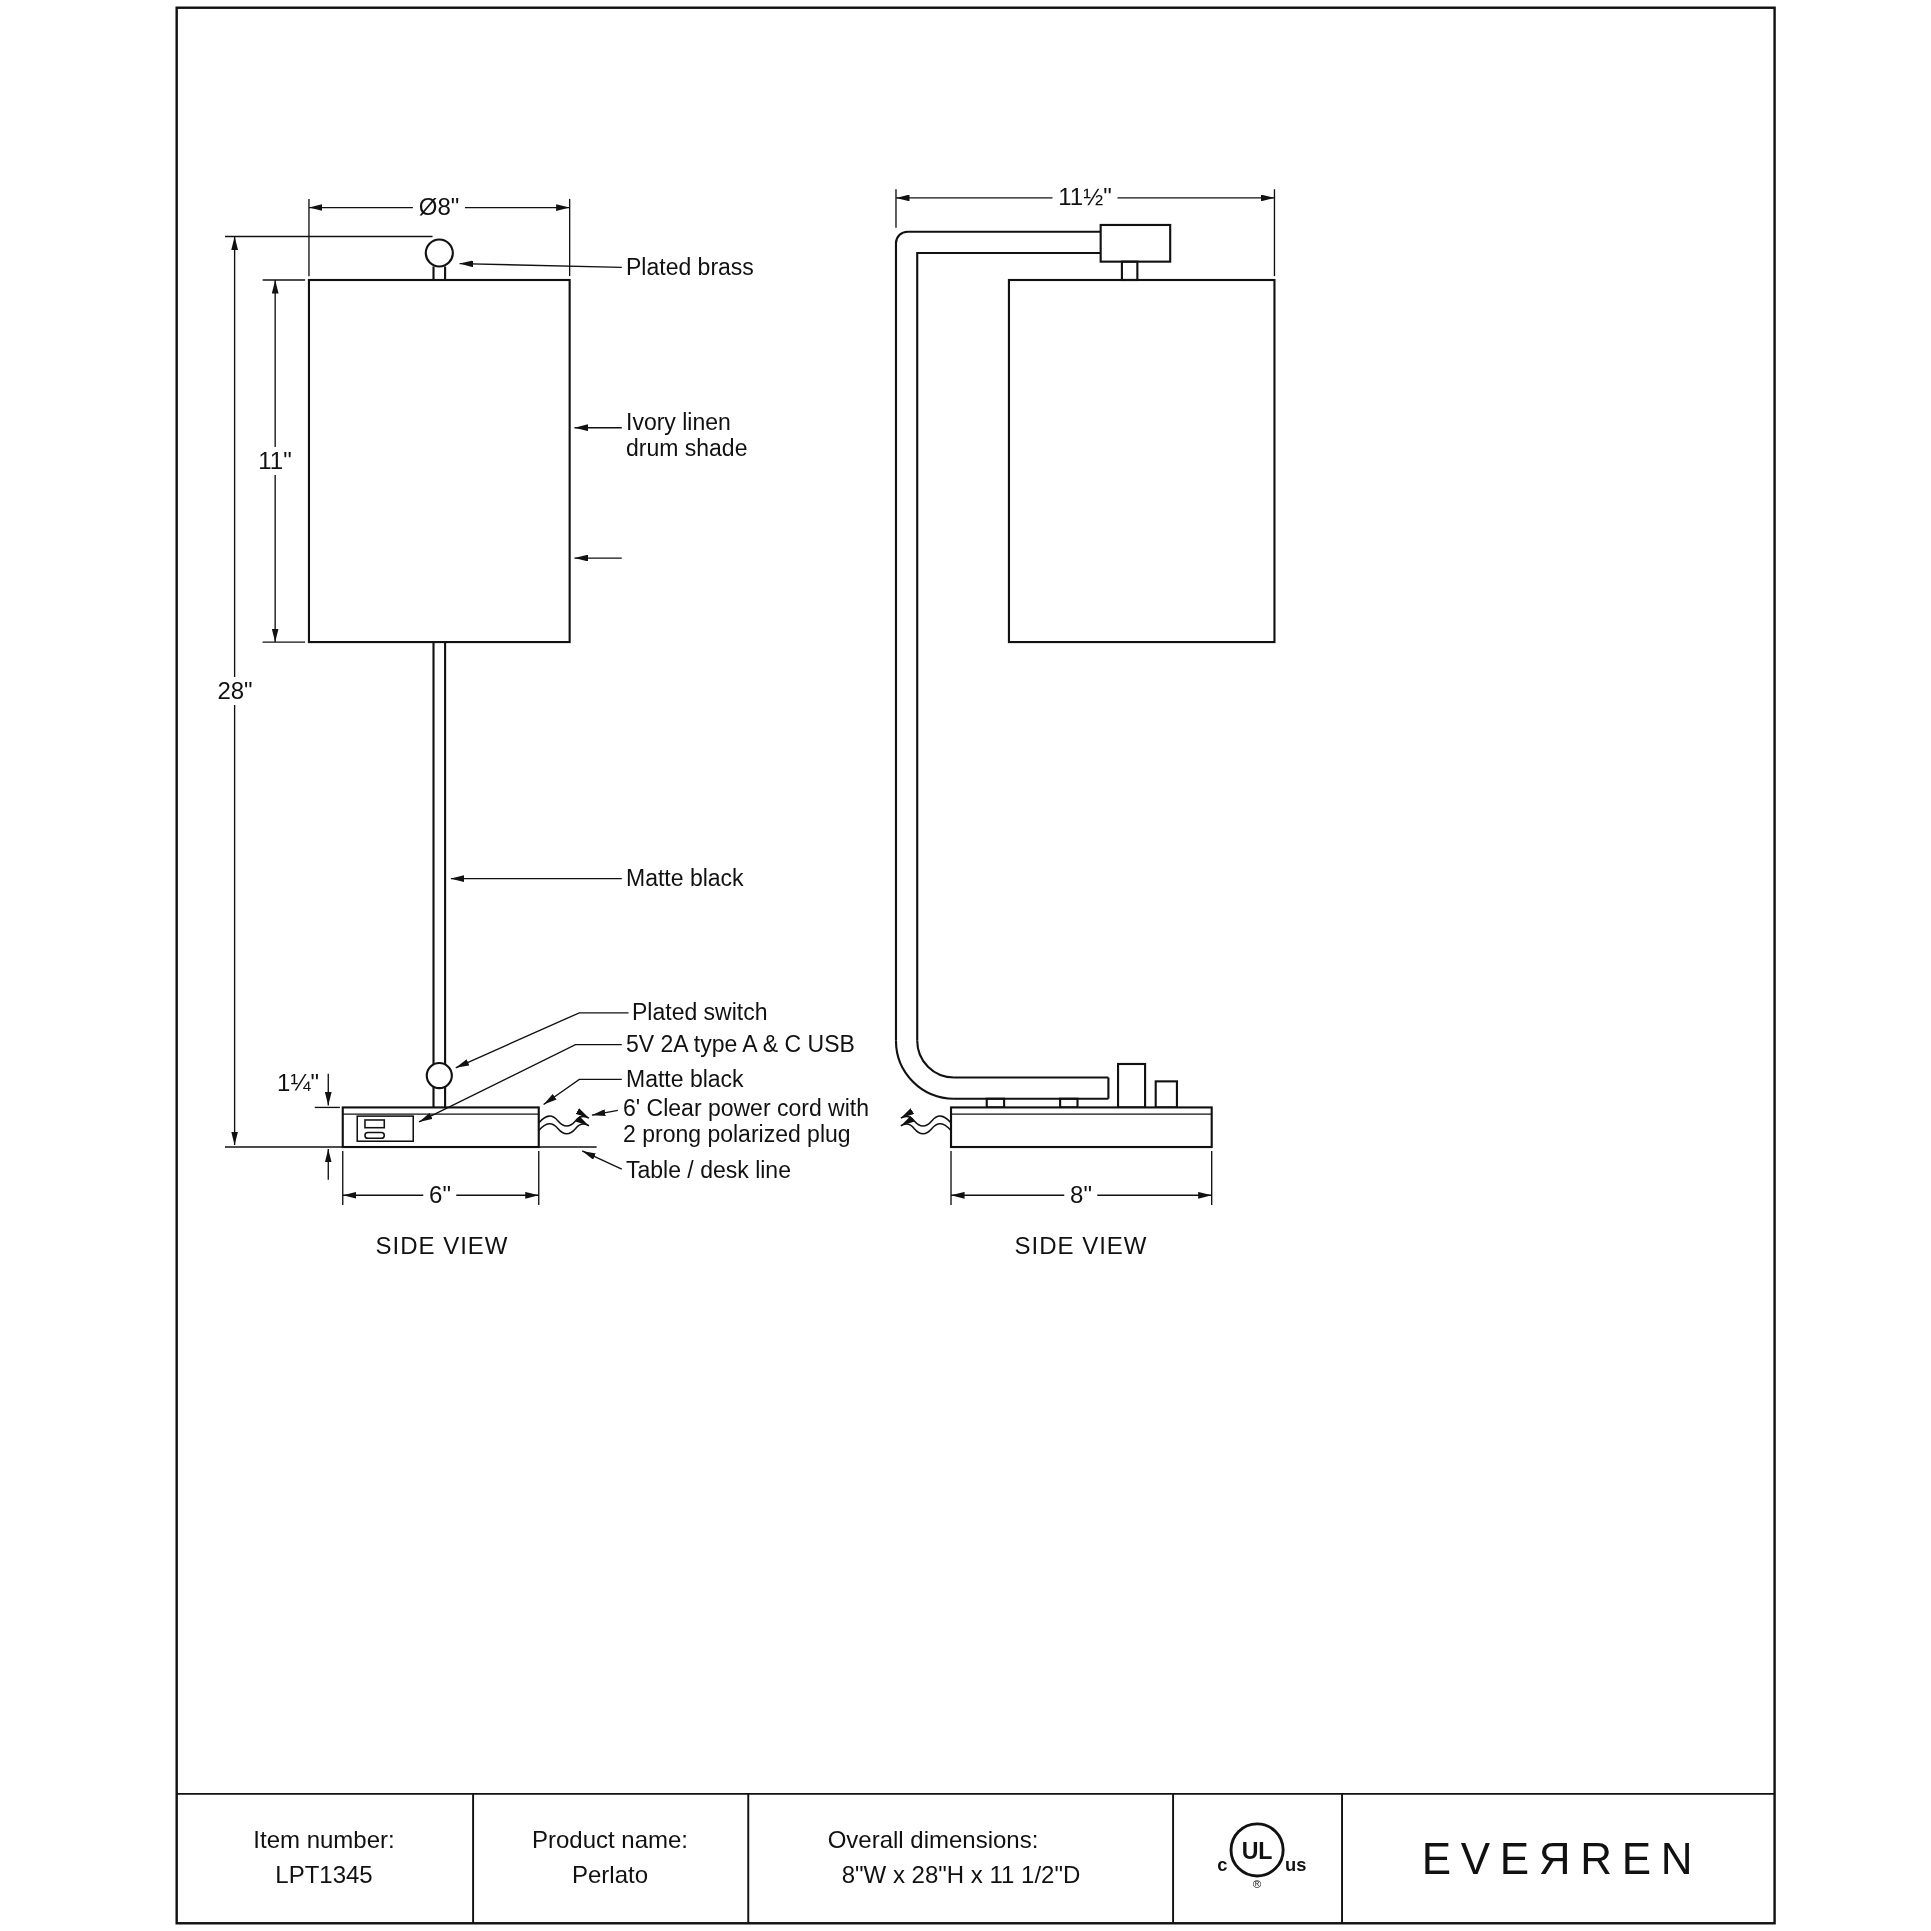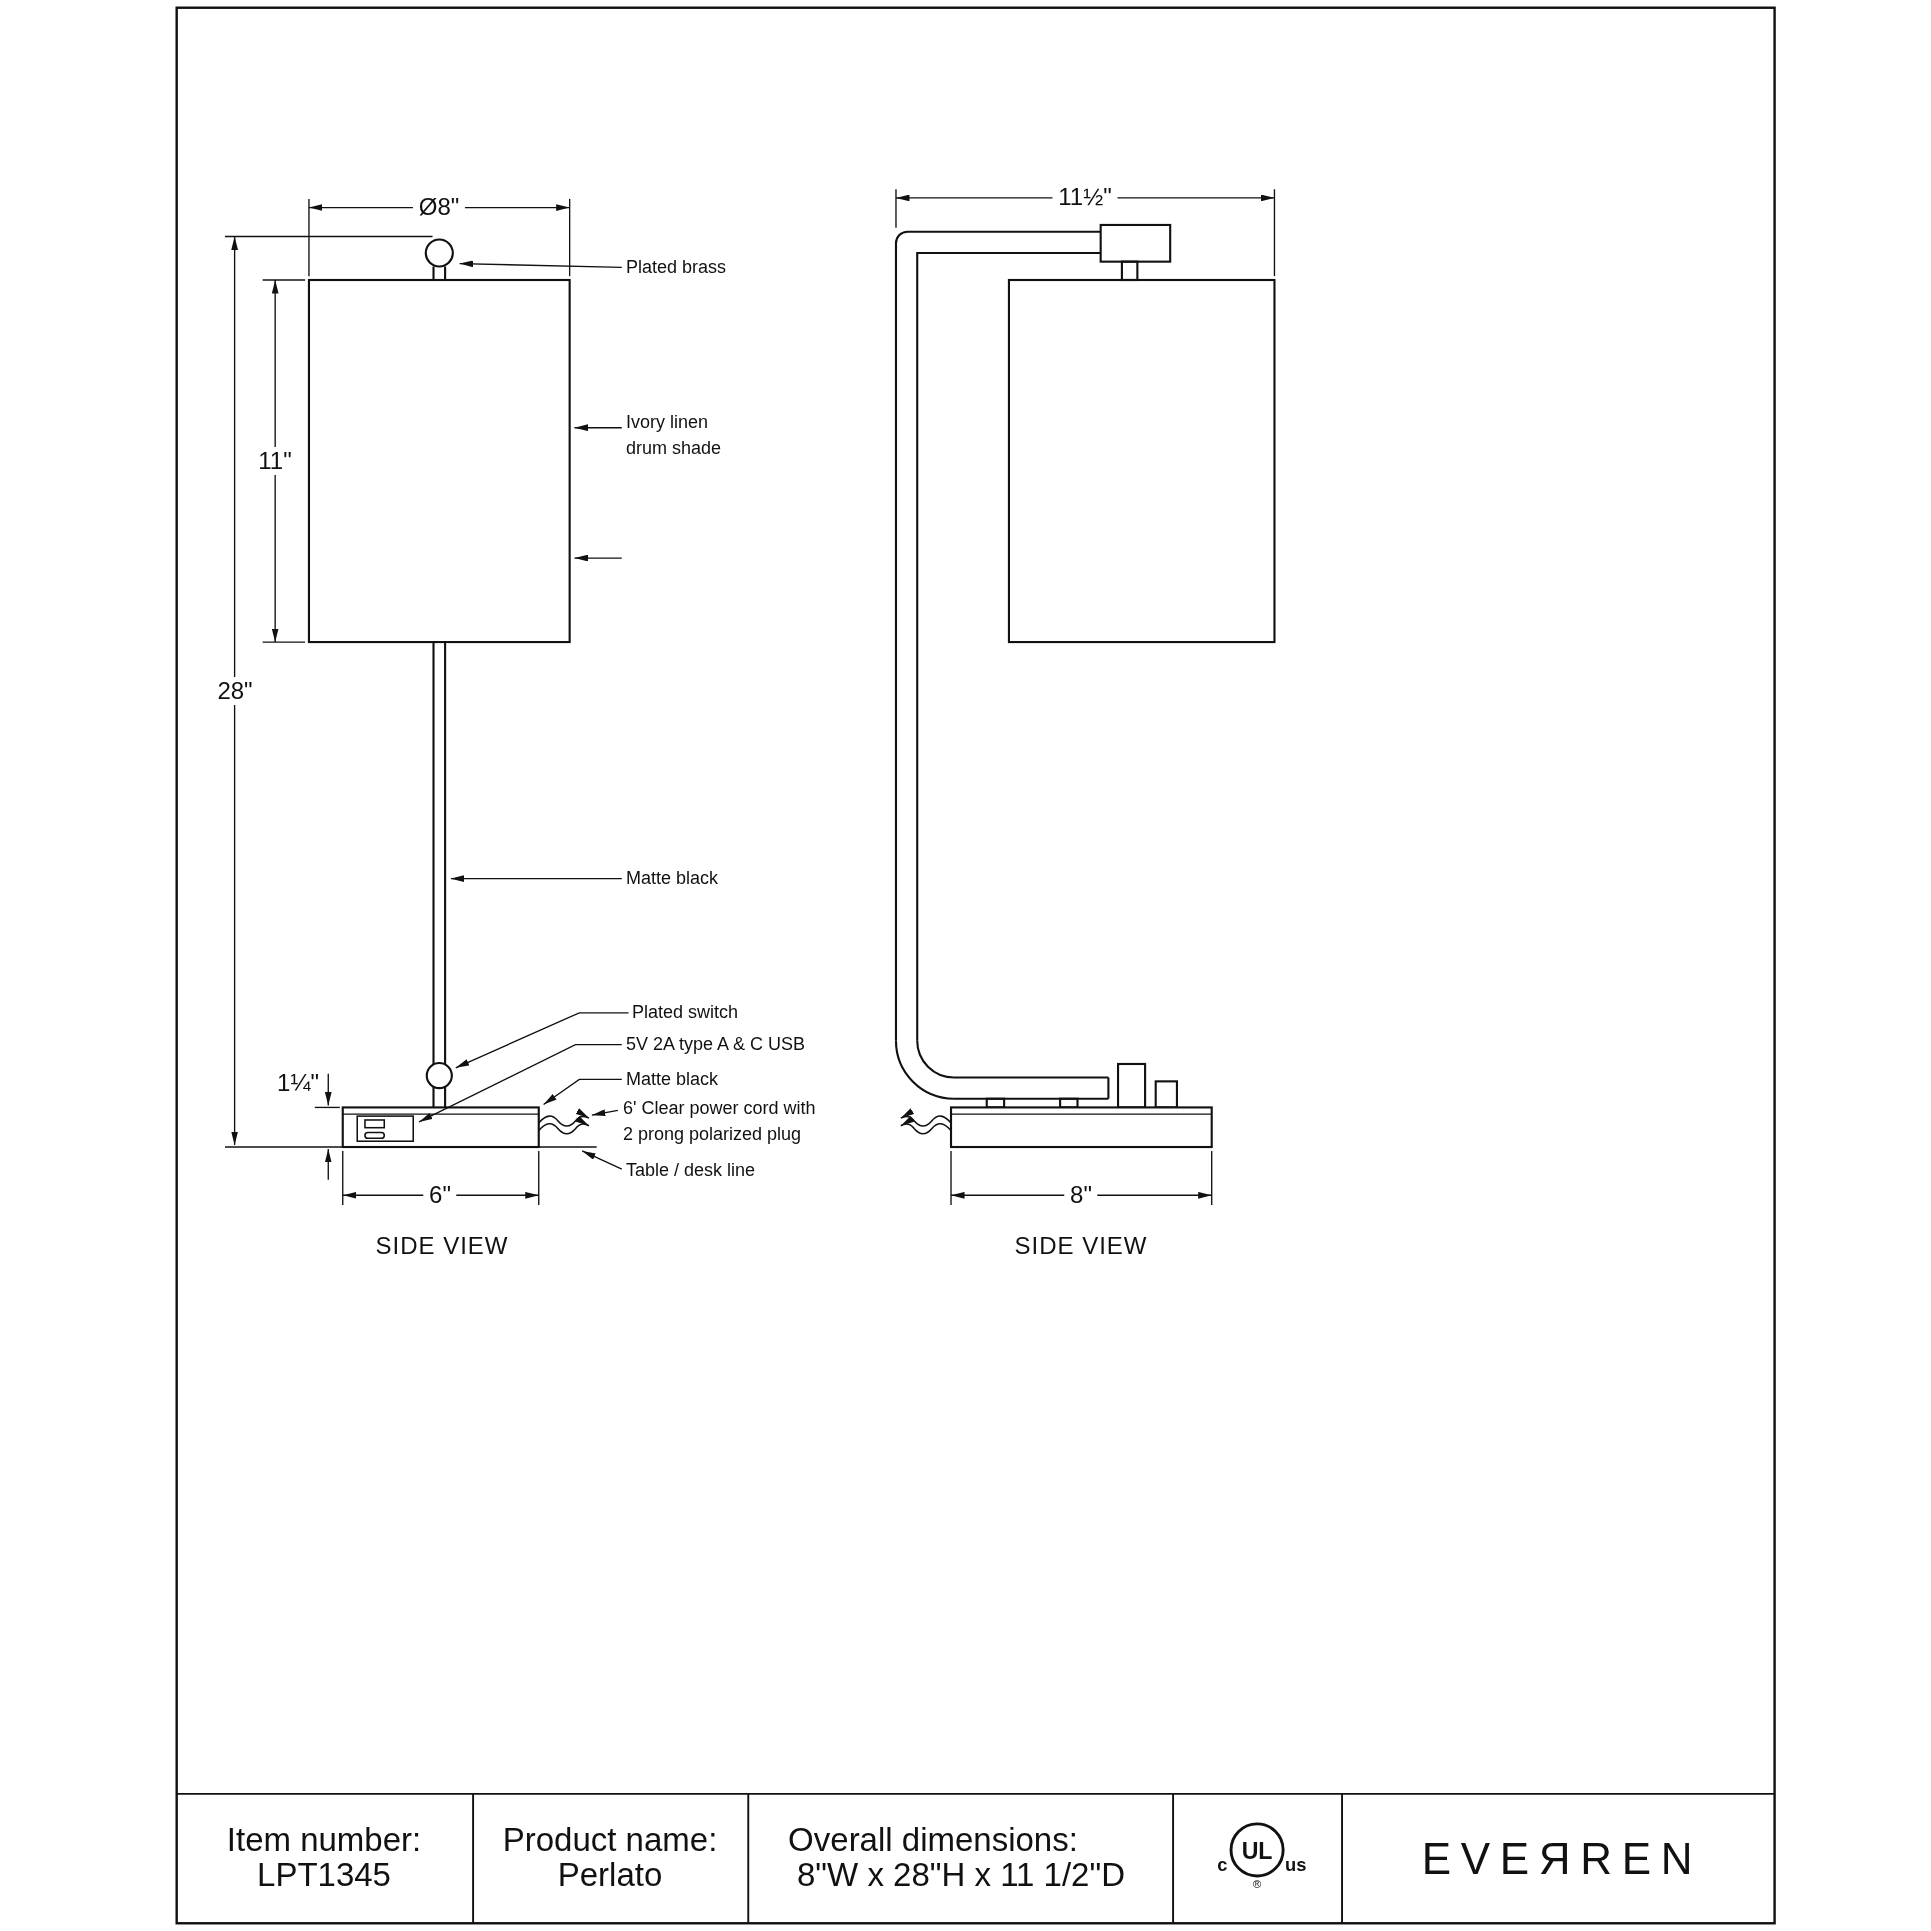--- a/index.html
+++ b/index.html
@@ -1,23 +1,23 @@
 <!DOCTYPE html>
 <html><head>
 <meta charset="utf-8">
 <style>
   html,body{margin:0;padding:0;background:#fff;}
   .stage{position:relative;width:1931px;height:1931px;background:#ffffff;overflow:hidden;
          font-family:"Liberation Sans",sans-serif;color:#111;}
   svg{position:absolute;left:0;top:0;}
-  .lbl{position:absolute;font-size:18px;line-height:26px;white-space:pre-line;color:#111;}
+  .lbl{position:absolute;font-size:23px;line-height:26px;white-space:pre-line;color:#111;}
   .dim{position:absolute;font-size:24px;white-space:nowrap;color:#111;background:#fff;
        padding:0 5.8px;transform:translate(-50%,-50%);}
   .viewlbl{position:absolute;font-size:24px;letter-spacing:1px;transform:translate(-50%,-50%);white-space:nowrap;}
-  .tbc{position:absolute;font-size:33px;transform:translate(-50%,-50%);white-space:nowrap;text-align:right;}
+  .tbc{position:absolute;font-size:24px;transform:translate(-50%,-50%);white-space:nowrap;text-align:right;}
   .brand{position:absolute;font-size:44px;font-weight:normal;letter-spacing:9.7px;
          transform:translate(-50%,-50%);white-space:nowrap;}
 </style>
 </head>
 <body>
 
 <div class="stage">
 
 <svg width="1931" height="1931" viewBox="0 0 2000 2000">
   <defs>

